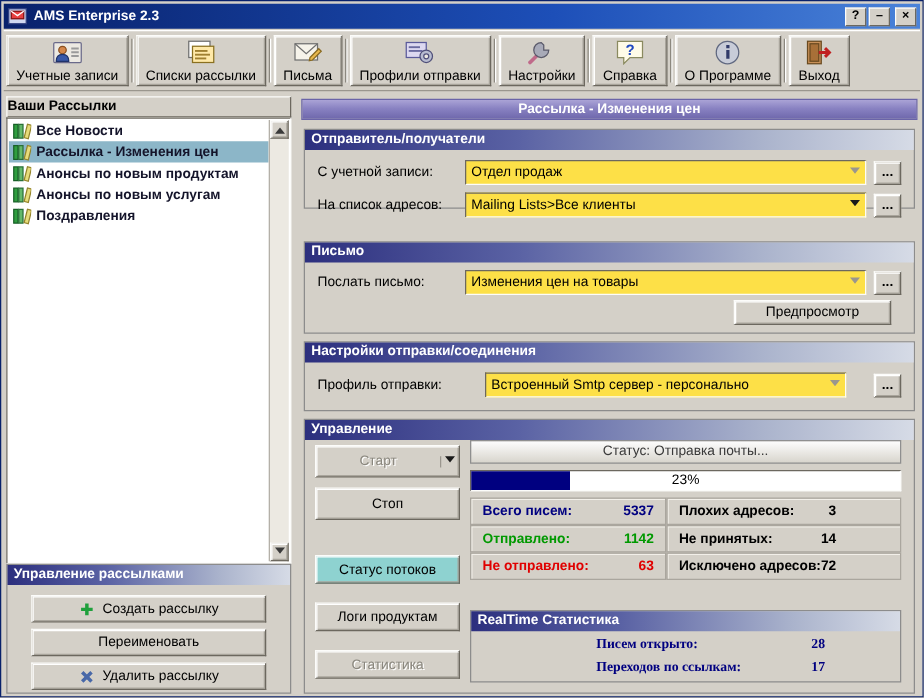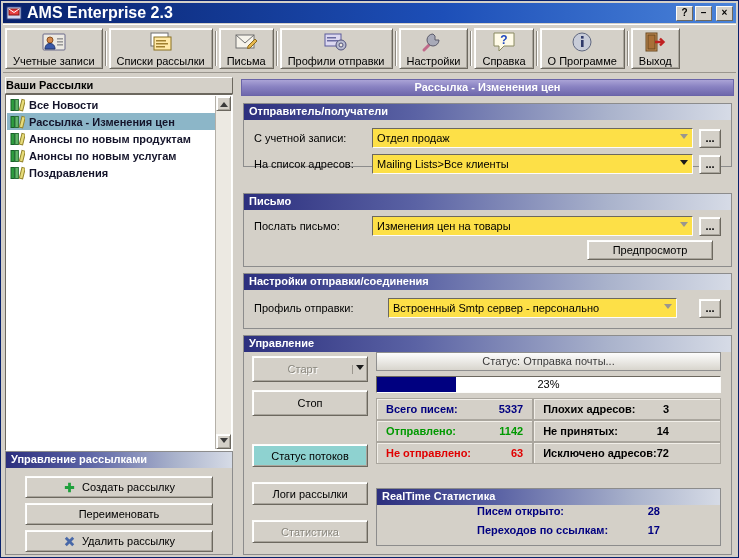--- a/index.html
+++ b/index.html
@@ -5,21 +5,21 @@
   *{margin:0;padding:0;box-sizing:border-box;}
   html,body{width:739px;height:558px;overflow:hidden;}
   body{font-family:"Liberation Sans","DejaVu Sans",sans-serif;font-size:11px;color:#000;background:#808080;}
 
   .window{position:relative;width:739px;height:558px;background:#d4d0c8;border:1px solid #08216b;overflow:hidden;}
 
   
   .titlebar{position:absolute;top:2px;left:2px;right:2px;height:20px;
     background:linear-gradient(90deg,#08216b 0%,#1d4fb8 60%,#4a83d9 100%);
     display:flex;align-items:center;padding:0 3px;}
-  .titlebar .title{color:#fff;font-weight:bold;font-size:16px;margin-left:5px;flex:1;white-space:nowrap;}
+  .titlebar .title{color:#fff;font-weight:bold;font-size:11px;margin-left:5px;flex:1;white-space:nowrap;}
   .win-btn{width:17px;height:15px;margin-left:2px;background:#d4d0c8;
     border:1px solid;border-color:#fcfcfa #6c685f #6c685f #fcfcfa;
     font-size:10px;font-weight:bold;line-height:12px;text-align:center;cursor:default;}
   .win-btn.close{margin-left:4px;}
 
   
   .toolbar{position:absolute;top:23px;left:2px;right:2px;height:49px;background:#d4d0c8;
     border-top:1px solid #fff;border-bottom:1px solid #9a968e;
     display:flex;align-items:stretch;padding:2px 2px;}
   .tool-btn{display:flex;flex-direction:column;align-items:center;justify-content:center;gap:1px;
@@ -107,21 +107,21 @@
   .stats-grid{position:absolute;top:62px;left:0;right:0;display:grid;grid-template-columns:1fr 1fr;}
   .cell{height:22px;display:flex;align-items:center;padding:0 9px;
     border:1px solid #aaa69e;box-shadow:inset 1px 1px 0 #f2efe9;font-weight:bold;white-space:nowrap;}
   .cell .v{margin-left:auto;}
   .cell.right-col .v{margin-right:42px;}
   .c-navy{color:#000080;}
   .c-green{color:#009900;}
   .c-red{color:#e00000;}
 
   .realtime{position:absolute;top:152px;left:0;right:0;height:58px;border:1px solid #8c8c8c;}
-  .rt-row{display:flex;height:19px;align-items:flex-start;color:#000080;font-weight:bold;}
+  .rt-row{display:flex;height:19px;align-items:center;color:#000080;font-weight:bold;font-family:Liberation Serif, serif;}
   .rt-label{margin-left:100px;white-space:nowrap;}
   .rt-value{margin-left:auto;margin-right:60px;}
 
   svg{display:block;}
 </style>
 </head>
 <body>
 
 <div class="window">
 
@@ -403,21 +403,21 @@
         <div class="grad-header">Управление</div>
 
         <div class="btn ctl-btn split btn-start">
           <span class="split-main txt-disabled">Старт</span>
           <span class="split-arrow">
             <span class="tri dark"></span>
           </span>
         </div>
         <div class="btn ctl-btn btn-stop">Стоп</div>
         <div class="btn ctl-btn btn-threads">Статус потоков</div>
-        <div class="btn ctl-btn btn-logs">Логи рассылки</div>
+        <div class="btn ctl-btn btn-logs">Логи продуктам</div>
         <div class="btn ctl-btn btn-stats txt-disabled">Статистика</div>
 
         <div class="ctl-right">
           <div class="status-bar">Статус: Отправка почты...</div>
 
           <div class="progress">
             <div class="progress-fill" style="width: 23%;"></div>
             <div class="progress-label">23%</div>
           </div>
 

